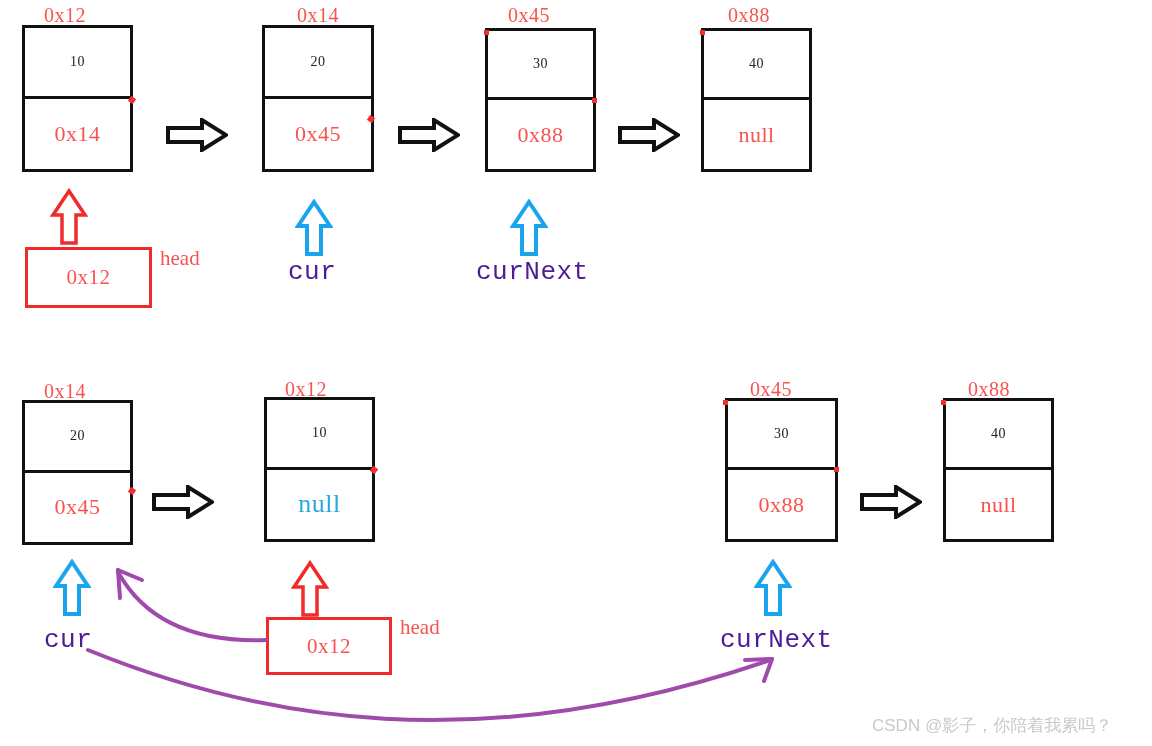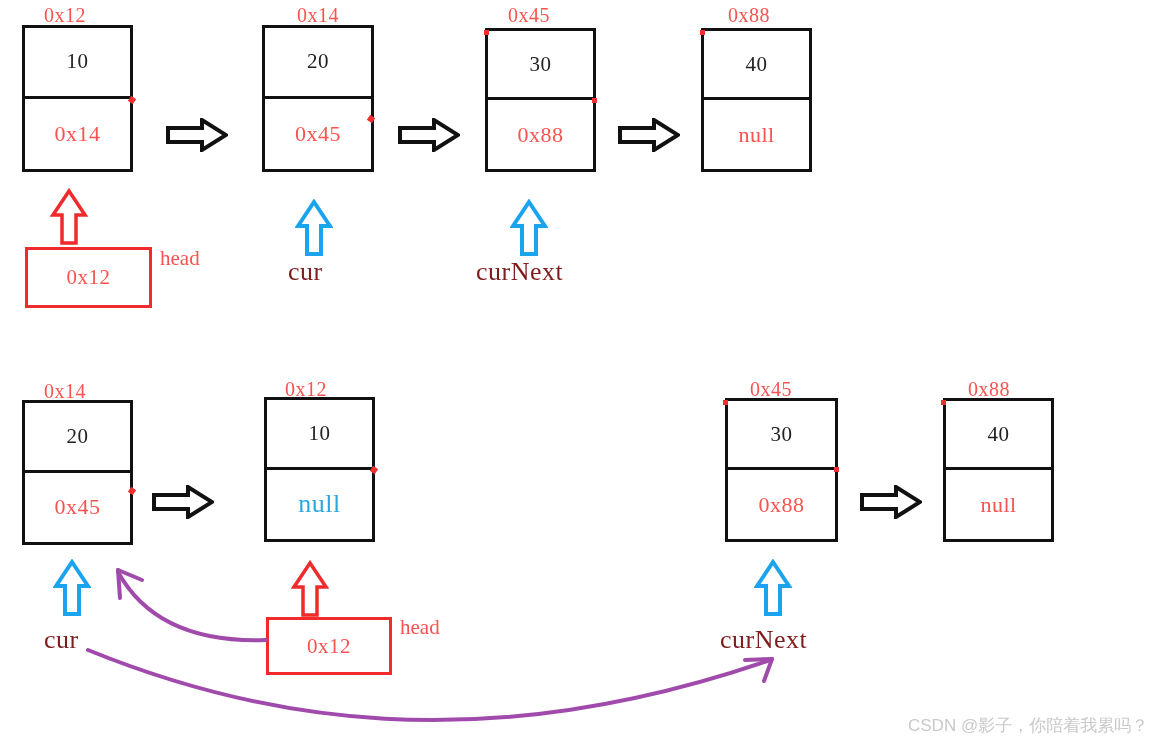--- a/index.html
+++ b/index.html
@@ -36,21 +36,21 @@
     top: 0;
     height: 50%;
     border-bottom: 3px solid #111111;
   }
   .node .cell.bottom {
     bottom: 0;
     height: 50%;
   }
   .val {
     font-family: "Liberation Serif", serif;
-    font-size: 21px;
+    font-size: 14px;
     color: #222222;
     letter-spacing: 0.5px;
   }
   .ptr {
     font-family: "Liberation Serif", serif;
     font-size: 22px;
     color: #f8534f;
     letter-spacing: 0.5px;
   }
   .ptr.blue {
@@ -65,23 +65,23 @@
     letter-spacing: 0.5px;
   }
   .blockarrow {
     position: absolute;
   }
   .uparrow {
     position: absolute;
   }
   .pname {
     position: absolute;
-    font-family: Liberation Serif, serif;
+    font-family: Liberation Mono, monospace;
     font-size: 26px;
-    color: #7f1d1d;
+    color: #4c1d95;
     white-space: nowrap;
     letter-spacing: 0.5px;
   }
   .headbox {
     position: absolute;
     border: 3px solid #ef2b2b;
     background: #ffffff;
     box-sizing: border-box;
     display: flex;
     align-items: center;
@@ -278,15 +278,15 @@
 
     <path d="M 266,640 C 210,642 150,630 118,572" fill="none" stroke="#a04bab" stroke-width="4" stroke-linecap="round"></path>
     <path d="M 118,570 L 142,580" fill="none" stroke="#a04bab" stroke-width="4" stroke-linecap="round"></path>
     <path d="M 118,570 L 120,598" fill="none" stroke="#a04bab" stroke-width="4" stroke-linecap="round"></path>
 
     <path d="M 88,650 C 260,720 480,760 770,660" fill="none" stroke="#a04bab" stroke-width="4" stroke-linecap="round"></path>
     <path d="M 772,659 L 745,660" fill="none" stroke="#a04bab" stroke-width="4" stroke-linecap="round"></path>
     <path d="M 772,659 L 764,681" fill="none" stroke="#a04bab" stroke-width="4" stroke-linecap="round"></path>
   </svg>
 
-  <div class="watermark" style="left:872px; top:714px;margin-left:36px;">CSDN @影子，你陪着我累吗？</div>
+  <div class="watermark" style="left:872px; top:714px;">CSDN @影子，你陪着我累吗？</div>
 
 </div>
 
 </body></html>

